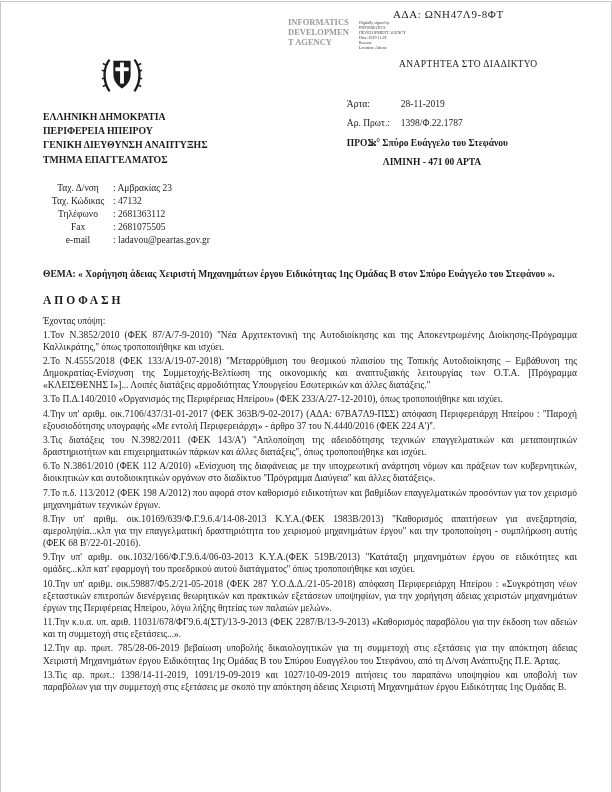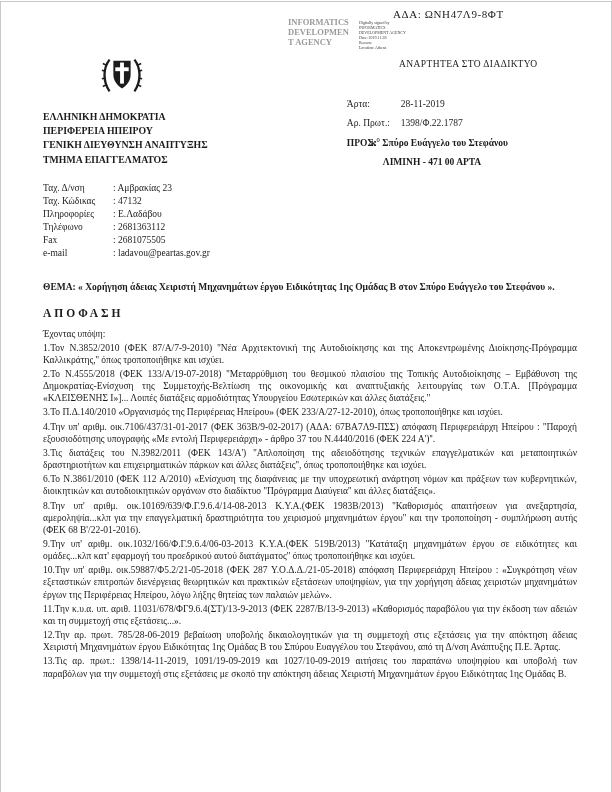--- a/index.html
+++ b/index.html
@@ -22,21 +22,21 @@
   .header-row { display:flex; align-items:flex-start; }
   .org-block { width:305px; margin-top:12px; font-weight:bold; line-height:1.45; font-size:9.8px; }
   .addr-block { width:231px; margin-left:auto; line-height:1.3; }
   .meta-row { display:flex; margin-bottom:7px; }
   .meta-label { width:54px; flex:0 0 auto; }
   .meta-row.bold, .addr-line { font-weight:bold; }
   .meta-row.bold .meta-label { width:24px; }
   .addr-line { margin-left:36px; margin-top:1px; }
   .contact { margin-top:14px; line-height:13px; }
   .contact-row { display:flex; }
-  .contact-label { width:70px; flex:0 0 auto; }
+  .contact-label { width:70px; flex:0 0 auto;text-align:center; }
   .subject { margin-top:20px; font-weight:bold; line-height:1.5; }
   .decision-title { margin-top:12px; text-align:left; font-weight:bold; font-size:11.5px; letter-spacing:3px; }
   .having { margin-top:10px; margin-bottom:3px; }
   .items p { text-align:justify; line-height:1.28; margin:0 0 2px 0; }
 </style>
 </head>
 <body>
 
 <div class="page">
 
@@ -98,24 +98,20 @@
     <div class="contact">
       <div class="contact-row">
         <span class="contact-label">Ταχ. Δ/νση</span>
         <span>: Αμβρακίας 23</span>
       </div>
       <div class="contact-row">
         <span class="contact-label">Ταχ. Κώδικας</span>
         <span>: 47132</span>
       </div>
       <div class="contact-row">
-        <span class="contact-label">Πληροφορίες</span>
-        <span>: Ε.Λαδάβου</span>
-      </div>
-      <div class="contact-row">
         <span class="contact-label">Τηλέφωνο</span>
         <span>: 2681363112</span>
       </div>
       <div class="contact-row">
         <span class="contact-label">Fax</span>
         <span>: 2681075505</span>
       </div>
       <div class="contact-row">
         <span class="contact-label">e-mail</span>
         <span>: ladavou@peartas.gov.gr</span>
@@ -128,20 +124,21 @@
 
     <div class="having">Έχοντας υπόψη:</div>
 
     <div class="items">
       <p>1.Τον Ν.3852/2010 (ΦΕΚ 87/Α/7-9-2010) ''Νέα Αρχιτεκτονική της Αυτοδιοίκησης και της Αποκεντρωμένης Διοίκησης-Πρόγραμμα Καλλικράτης,'' όπως τροποποιήθηκε και ισχύει.</p>
       <p>2.Το Ν.4555/2018 (ΦΕΚ 133/Α/19-07-2018) ''Μεταρρύθμιση του θεσμικού πλαισίου της Τοπικής Αυτοδιοίκησης – Εμβάθυνση της Δημοκρατίας-Ενίσχυση της Συμμετοχής-Βελτίωση της οικονομικής και αναπτυξιακής λειτουργίας των Ο.Τ.Α. [Πρόγραμμα «ΚΛΕΙΣΘΕΝΗΣ Ι»]... Λοιπές διατάξεις αρμοδιότητας Υπουργείου Εσωτερικών και άλλες διατάξεις.''</p>
       <p>3.Το Π.Δ.140/2010 «Οργανισμός της Περιφέρειας Ηπείρου» (ΦΕΚ 233/Α/27-12-2010), όπως τροποποιήθηκε και ισχύει.</p>
       <p>4.Την υπ' αριθμ. οικ.7106/437/31-01-2017 (ΦΕΚ 363Β/9-02-2017) (ΑΔΑ: 67ΒΑ7Λ9-ΠΣΣ) απόφαση Περιφερειάρχη Ηπείρου : ''Παροχή εξουσιοδότησης υπογραφής «Με εντολή Περιφερειάρχη» - άρθρο 37 του Ν.4440/2016 (ΦΕΚ 224 Α')''.</p>
       <p>3.Τις διατάξεις του Ν.3982/2011 (ΦΕΚ 143/Α') ''Απλοποίηση της αδειοδότησης τεχνικών επαγγελματικών και μεταποιητικών δραστηριοτήτων και επιχειρηματικών πάρκων και άλλες διατάξεις'', όπως τροποποιήθηκε και ισχύει.</p>
       <p>6.Το Ν.3861/2010 (ΦΕΚ 112 Α/2010) «Ενίσχυση της διαφάνειας με την υποχρεωτική ανάρτηση νόμων και πράξεων των κυβερνητικών, διοικητικών και αυτοδιοικητικών οργάνων στο διαδίκτυο ''Πρόγραμμα Διαύγεια'' και άλλες διατάξεις».</p>
+      <p>7.Το π.δ. 113/2012 (ΦΕΚ 198 Α/2012) που αφορά στον καθορισμό ειδικοτήτων και βαθμίδων επαγγελματικών προσόντων για τον χειρισμό μηχανημάτων τεχνικών έργων.</p>
       <p>8.Την υπ' αριθμ. οικ.10169/639/Φ.Γ.9.6.4/14-08-2013 Κ.Υ.Α.(ΦΕΚ 1983Β/2013) ''Καθορισμός απαιτήσεων για ανεξαρτησία, αμεροληψία...κλπ για την επαγγελματική δραστηριότητα του χειρισμού μηχανημάτων έργου'' και την τροποποίηση - συμπλήρωση αυτής (ΦΕΚ 68 Β'/22-01-2016).</p>
       <p>9.Την υπ' αριθμ. οικ.1032/166/Φ.Γ.9.6.4/06-03-2013 Κ.Υ.Α.(ΦΕΚ 519Β/2013) ''Κατάταξη μηχανημάτων έργου σε ειδικότητες και ομάδες...κλπ κατ' εφαρμογή του προεδρικού αυτού διατάγματος'' όπως τροποποιήθηκε και ισχύει.</p>
       <p>10.Την υπ' αριθμ. οικ.59887/Φ5.2/21-05-2018 (ΦΕΚ 287 Υ.Ο.Δ.Δ./21-05-2018) απόφαση Περιφερειάρχη Ηπείρου : «Συγκρότηση νέων εξεταστικών επιτροπών διενέργειας θεωρητικών και πρακτικών εξετάσεων υποψηφίων, για την χορήγηση άδειας χειριστών μηχανημάτων έργων της Περιφέρειας Ηπείρου, λόγω λήξης θητείας των παλαιών μελών».</p>
       <p>11.Την κ.υ.α. υπ. αριθ. 11031/678/ΦΓ9.6.4(ΣΤ)/13-9-2013 (ΦΕΚ 2287/Β/13-9-2013) «Καθορισμός παραβόλου για την έκδοση των αδειών και τη συμμετοχή στις εξετάσεις...».</p>
       <p>12.Την αρ. πρωτ. 785/28-06-2019 βεβαίωση υποβολής δικαιολογητικών για τη συμμετοχή στις εξετάσεις για την απόκτηση άδειας Χειριστή Μηχανημάτων έργου Ειδικότητας 1ης Ομάδας Β του Σπύρου Ευαγγέλου του Στεφάνου, από τη Δ/νση Ανάπτυξης Π.Ε. Άρτας.</p>
       <p>13.Τις αρ. πρωτ.: 1398/14-11-2019, 1091/19-09-2019 και 1027/10-09-2019 αιτήσεις του παραπάνω υποψηφίου και υποβολή των παραβόλων για την συμμετοχή στις εξετάσεις με σκοπό την απόκτηση άδειας Χειριστή Μηχανημάτων έργου Ειδικότητας 1ης Ομάδας Β.</p>
     </div>
 
   </div>
 </div>

